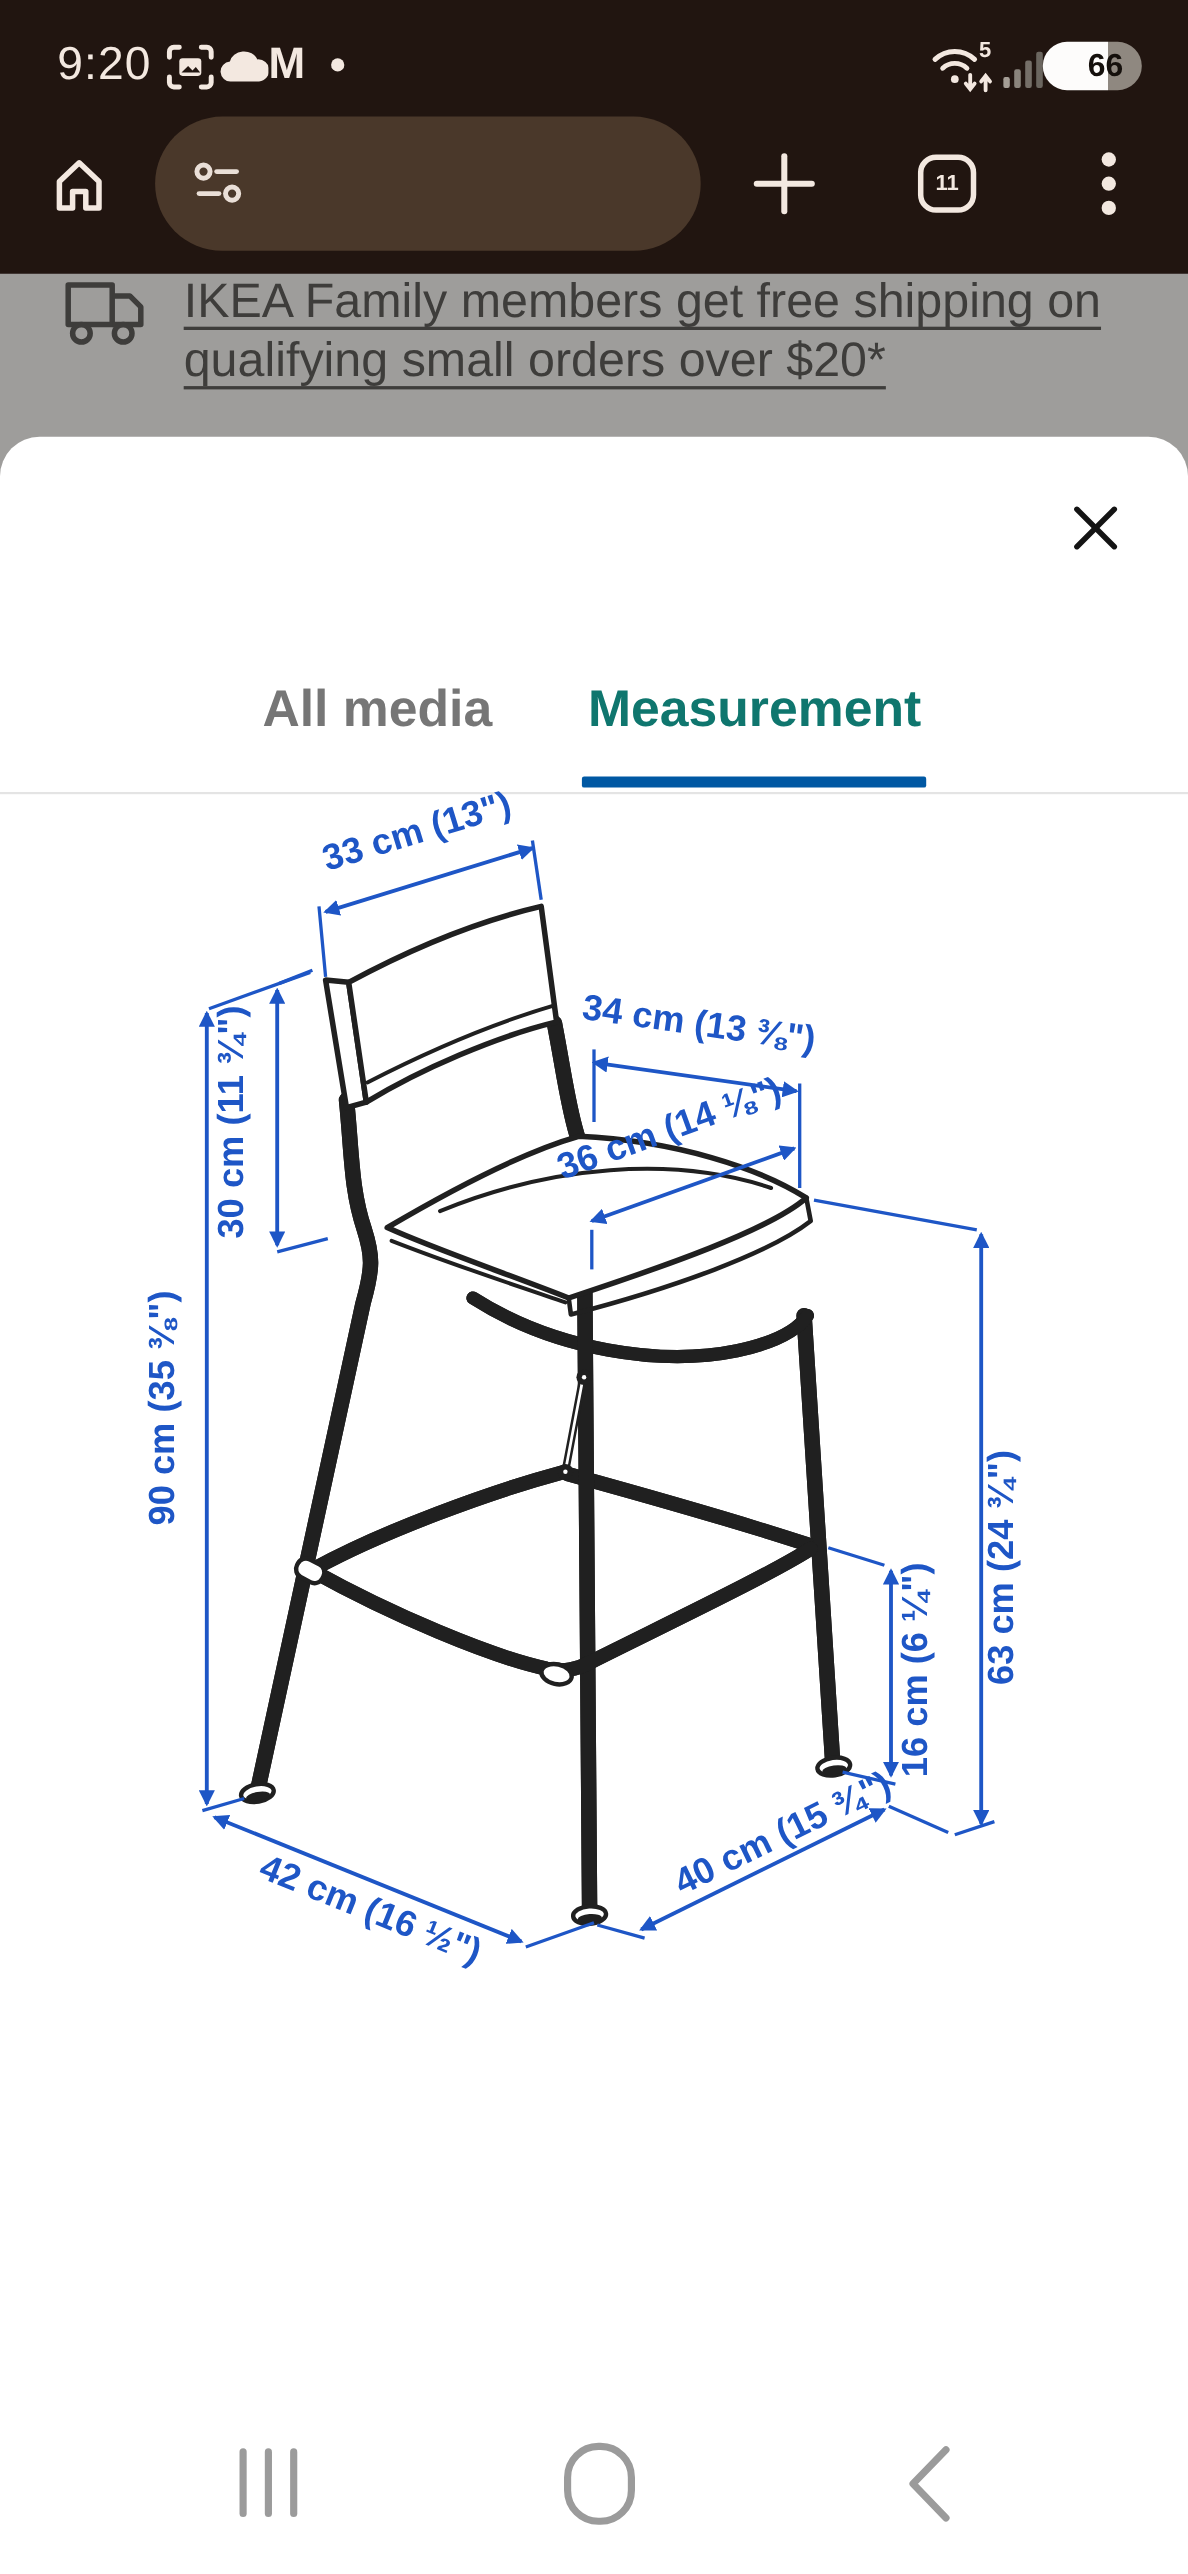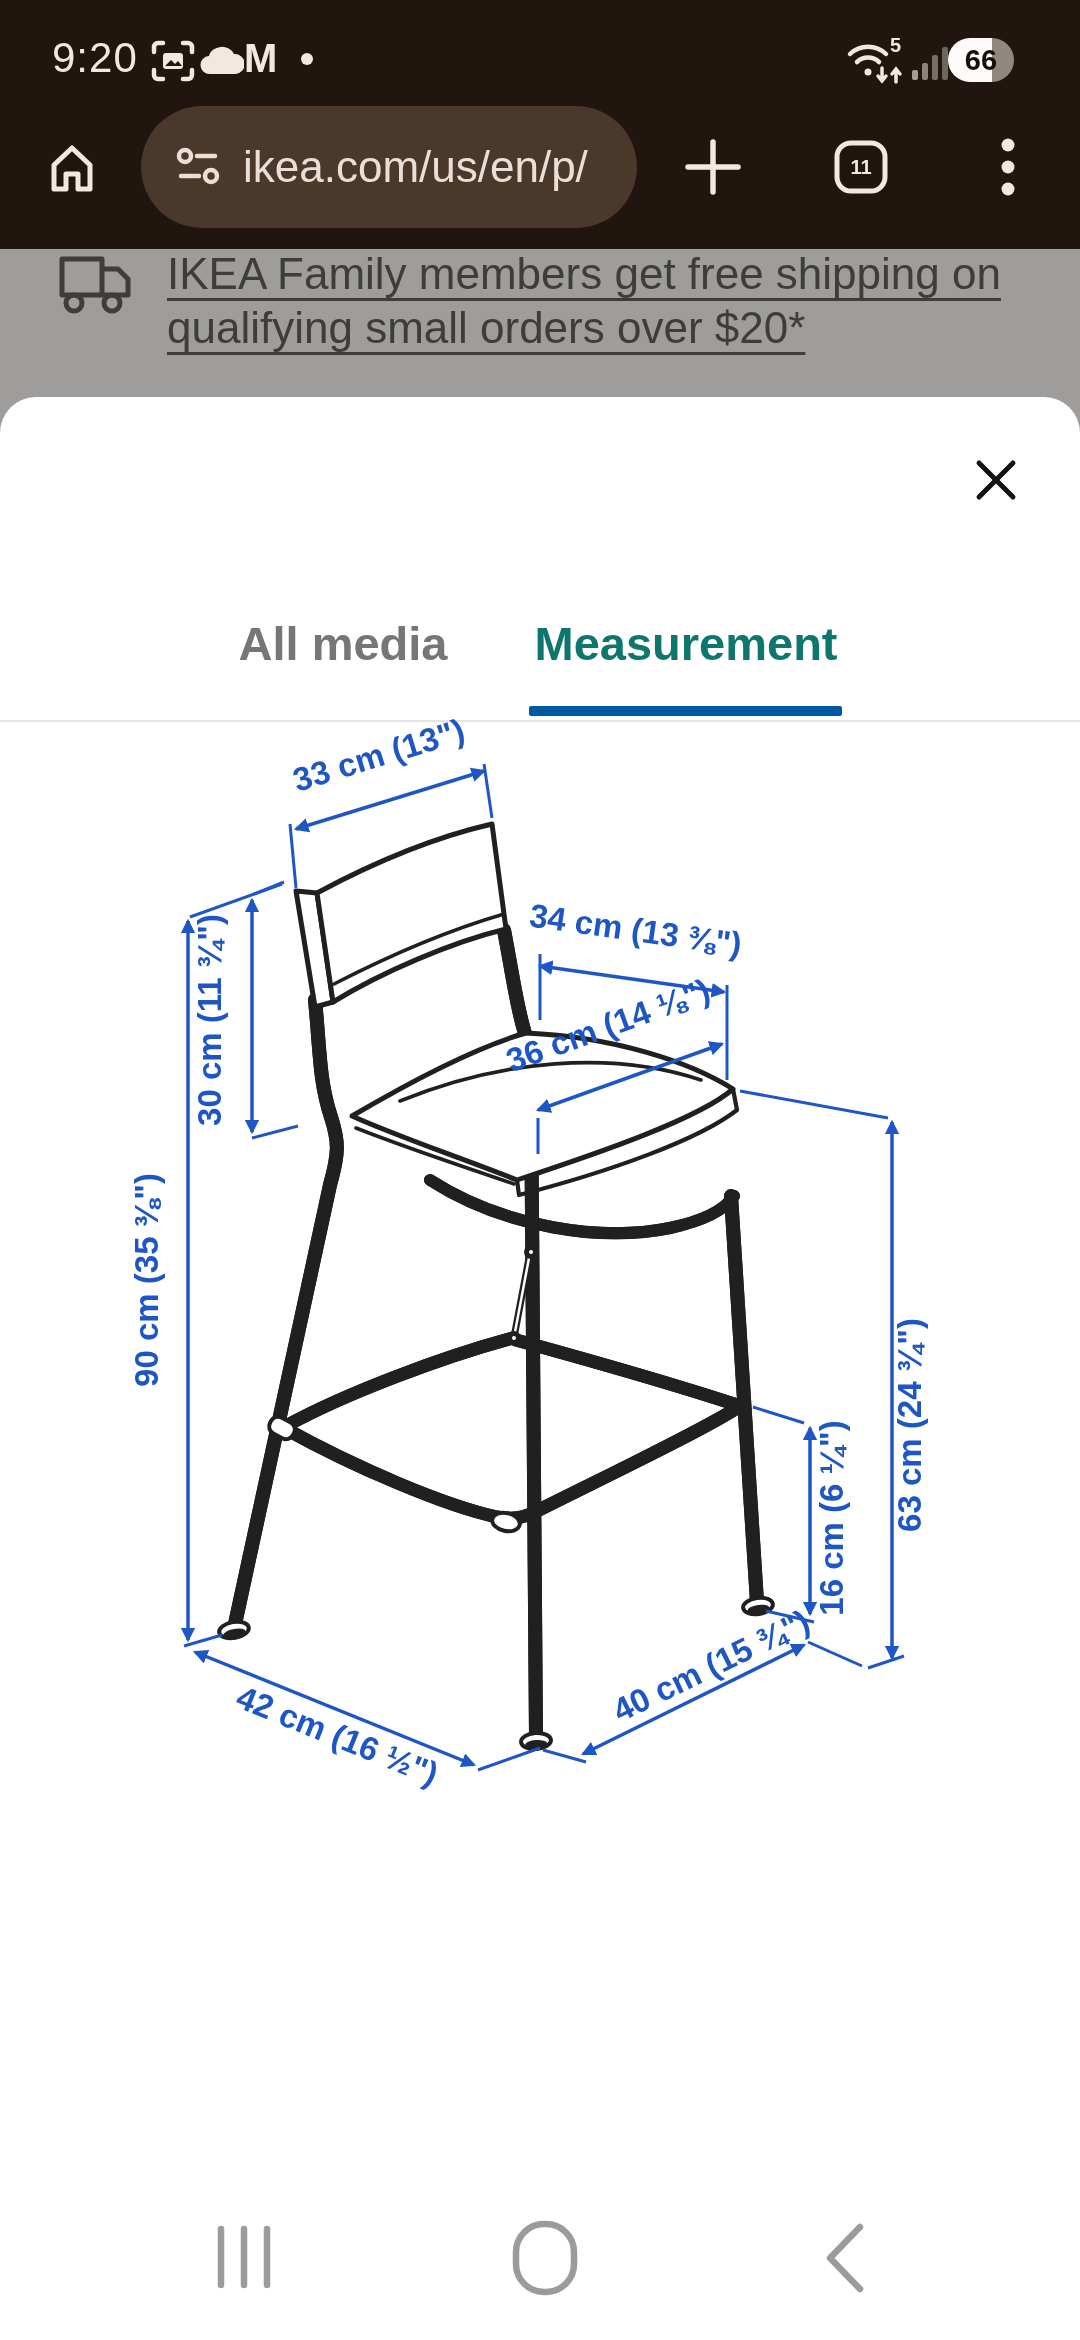--- a/index.html
+++ b/index.html
@@ -7,21 +7,21 @@
        font-family:"Liberation Sans",sans-serif;-webkit-font-smoothing:antialiased;}
   .abs{position:absolute;}
 
   
   .chrome-bg{left:0;top:0;width:1080px;height:249px;background:#211510;}
   .status-time{left:52px;top:34px;font-size:42px;font-weight:500;color:#f3e8e0;letter-spacing:1px;}
   .status-ic{color:#f3e8e0;}
   .gmail-m{left:244px;top:36px;font-size:40px;font-weight:600;color:#f3e8e0;}
   .battery-pill{left:948px;top:38px;width:66px;height:44px;border-radius:22px;
      background:linear-gradient(to right,#fdfcfb 0 66%,#8f8880 66% 100%);
-     display:flex;align-items:center;justify-content:center;}
+     display:flex;align-items:center;justify-content:center;padding-left:24px;}
   .battery-pill span{font-size:29px;font-weight:700;color:#15100c;}
 
   .home-btn{left:44px;top:140px;width:56px;height:56px;}
   .url-pill{left:141px;top:106px;width:496px;height:122px;border-radius:61px;background:#4a382a;
      display:flex;align-items:center;padding-left:34px;box-sizing:border-box;}
   .url-text{font-size:44px;color:#eadfd7;margin-left:22px;white-space:nowrap;overflow:hidden;}
   .plus-btn{left:682px;top:136px;width:62px;height:62px;}
   .tabs-btn{left:832px;top:138px;width:58px;height:58px;}
   .tabcount{position:absolute;left:0;top:0;width:58px;height:58px;display:flex;align-items:center;
      justify-content:center;font-size:20px;font-weight:700;color:#f3e8e0;}
@@ -119,21 +119,20 @@
 
 <div class="abs url-pill">
   <svg width="46" height="46" viewBox="0 0 46 46">
     <g stroke="#eadfd7" stroke-width="4.5" fill="none" stroke-linecap="round">
       <circle cx="10" cy="12" r="6"></circle>
         <path d="M22 12 H40"></path>
       <path d="M6 32 H24"></path>
         <circle cx="36" cy="32" r="6"></circle>
     </g>
   </svg>
-  <span class="url-text">ikea.com/us/en/p/</span>
 </div>
 
 <svg class="abs plus-btn" viewBox="0 0 62 62">
   <g stroke="#f3e8e0" stroke-width="5.5" stroke-linecap="round">
     <path d="M31 6 V56"></path>
       <path d="M6 31 H56"></path>
   </g>
 </svg>
 
 <div class="abs tabs-btn">

